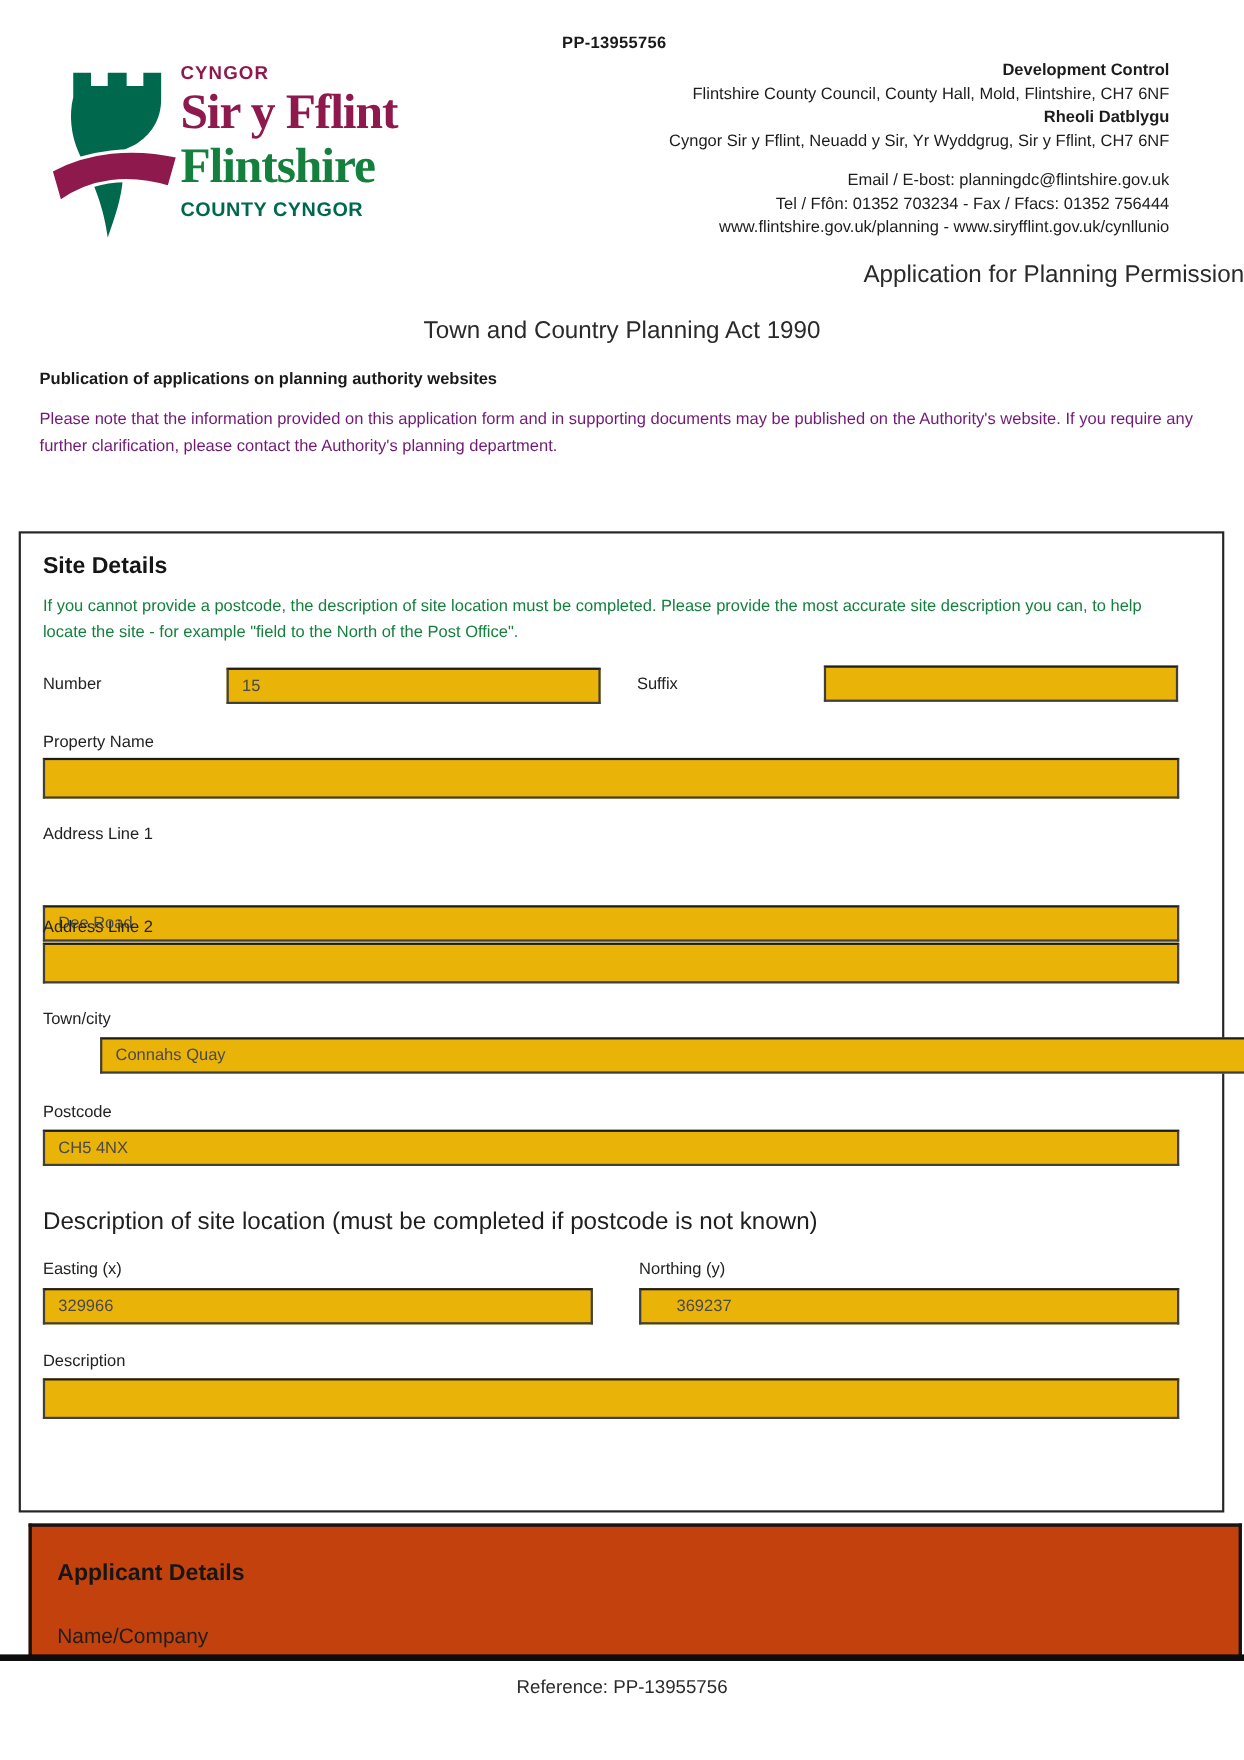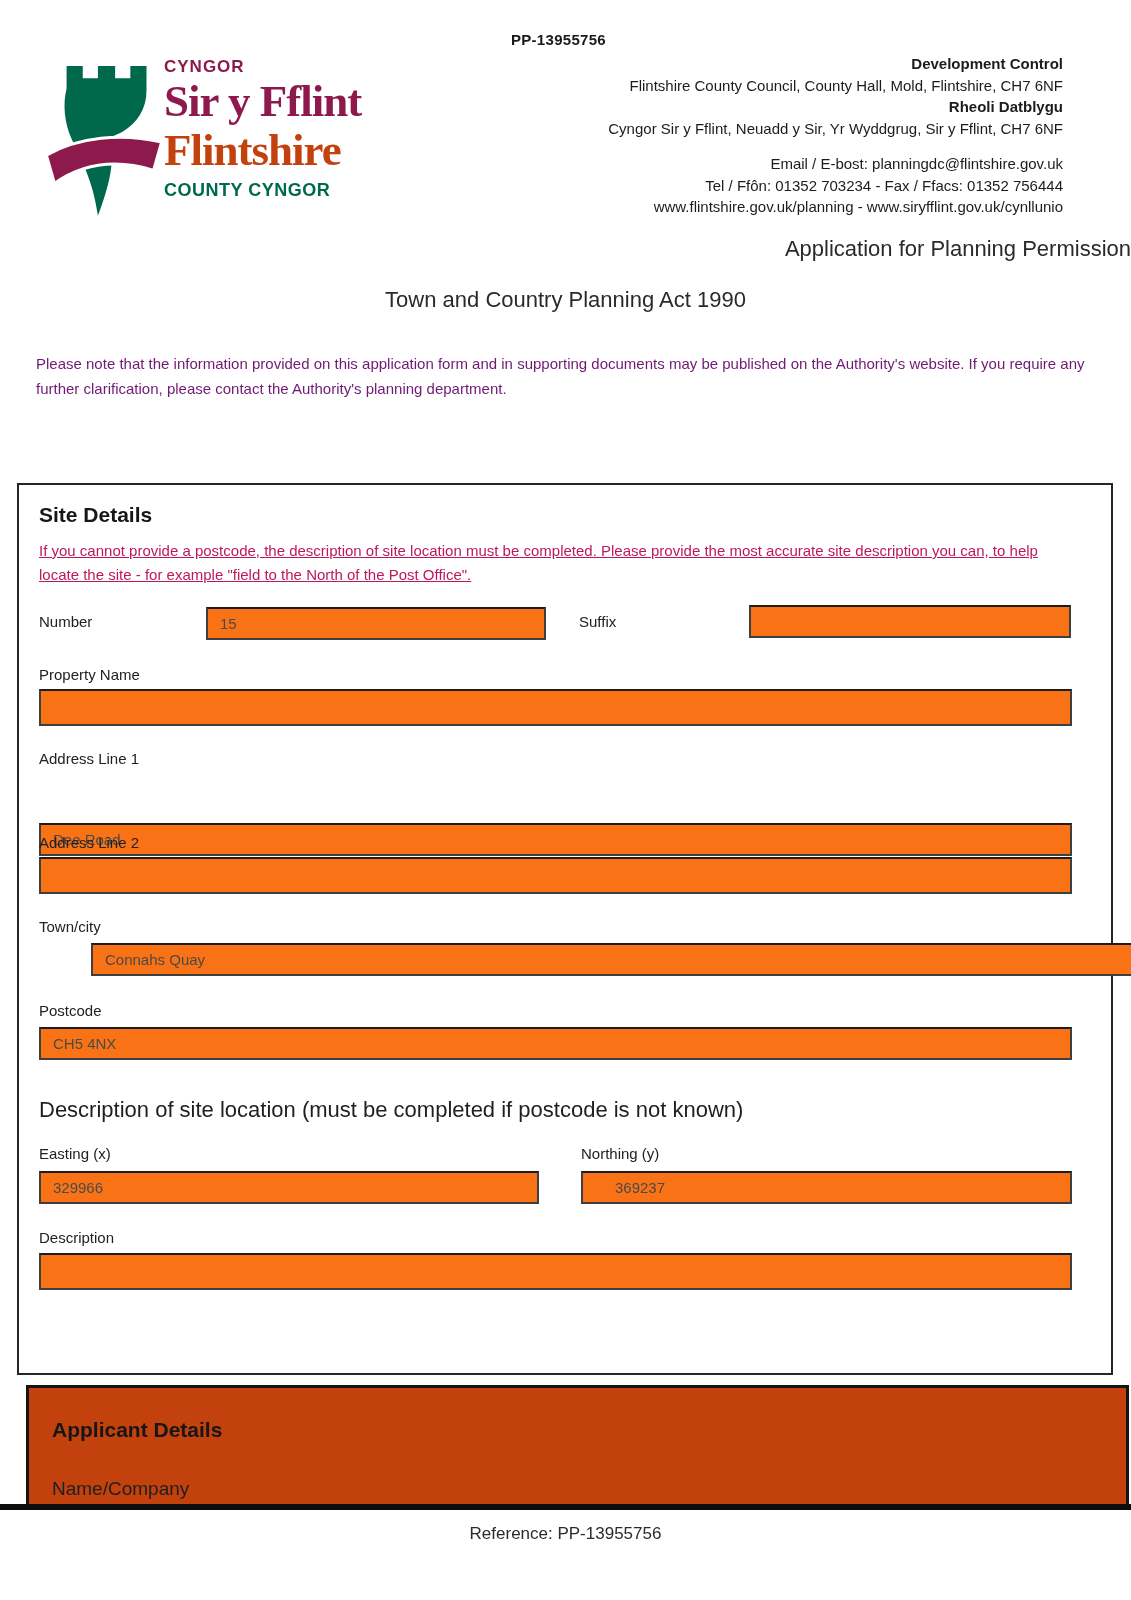--- a/index.html
+++ b/index.html
@@ -12,21 +12,21 @@
   .abs { position:absolute; }
 
   
   .top-ref { left:0; right:14px; top:31px; text-align:center; font-size:15px; font-weight:bold; color:#1a1a1a; letter-spacing:0.3px; }
 
   
   .logo-svg { left:42px; top:56px; }
   .logo-text { left:164px; top:58px; line-height:1; font-family:"Liberation Serif","DejaVu Serif",serif; }
   .logo-cyngor { font-size:17px; font-weight:bold; color:#8e1a4d; letter-spacing:1px; font-family:"Liberation Sans",sans-serif; }
   .logo-welsh { font-size:45px; font-weight:bold; color:#8e1a4d; margin-top:4px; letter-spacing:-1px; }
-  .logo-english { font-size:45px; font-weight:bold; color:#c2410c; margin-top:4px; letter-spacing:-1px;font-family:Liberation Serif, serif; }
+  .logo-english { font-size:45px; font-weight:bold; color:#15803d; margin-top:4px; letter-spacing:-1px;font-family:Liberation Serif, serif; }
   .logo-county { font-size:18px; font-weight:bold; color:#00694d; margin-top:8px; letter-spacing:0.5px; font-family:"Liberation Sans",sans-serif; }
 
   
   .contact { right:68px; top:53px; text-align:right; font-size:15px; line-height:21.5px; color:#1c1c1c; }
   .contact .b { font-weight:bold; }
   .contact .gap { margin-top:14px; }
 
   
   .title1 { left:0; right:0; top:236px; text-align:right; font-size:22px; font-weight:normal; color:#2a2a2a; }
   .title2 { left:0; right:0; top:287px; text-align:center; font-size:22px; font-weight:normal; color:#2a2a2a; }
@@ -36,25 +36,25 @@
   .pub-h { font-size:15px; font-weight:bold; color:#1a1a1a; }
   .pub-p { margin-top:15px; font-size:15px; line-height:25px; color:#701a75; }
 
   
   .site-box { left:17px; top:483px; width:1096px; height:892px; border:2px solid #262626; background:#fff; }
   .app-box  { left:14px; top:1385px; width:1103px; height:120px; border:3px solid #141414; border-bottom:none; background:#c2410c;margin-left:12px; }
 
   .sec-h { font-size:21px; font-weight:bold; color:#161616; }
   .sub-h { font-size:22px; font-weight:normal; color:#1f1f1f; }
   .fld-label { font-size:15px; color:#222222; }
-  .intro { font-size:15px; line-height:24px; color:#be185d;text-decoration:underline; }
+  .intro { font-size:15px; line-height:24px; color:#15803d; }
 
   .inp {
     position:absolute; border:2px solid #3f3f3f; border-top-color:#1c1c1c;
-    background:#f97316; color:#4a4a4a; font-family:"Liberation Sans",sans-serif;
+    background:#eab308; color:#4a4a4a; font-family:"Liberation Sans",sans-serif;
     font-size:15px; padding:0 12px; outline:none;
   }
 
   .name-label { font-size:19px; color:#1f1f1f; }
 
   
   .cut-line { left:0; top:1504px; width:1131px; height:6px; background:#0d0d0d; }
   .footer-ref { left:0; right:0; top:1524px; text-align:center; font-size:17px; color:#2b2b2b; }
 </style>
 </head>
@@ -83,20 +83,21 @@
     <div>Cyngor Sir y Fflint, Neuadd y Sir, Yr Wyddgrug, Sir y Fflint, CH7 6NF</div>
     <div class="gap">Email / E-bost: planningdc@flintshire.gov.uk</div>
     <div>Tel / Ffôn: 01352 703234 - Fax / Ffacs: 01352 756444</div>
     <div>www.flintshire.gov.uk/planning - www.siryfflint.gov.uk/cynllunio</div>
   </div>
 
   <h1 class="abs title1">Application for Planning Permission</h1>
   <h1 class="abs title2">Town and Country Planning Act 1990</h1>
 
   <div class="abs pub">
+    <div class="pub-h">Publication of applications on planning authority websites</div>
     <p class="pub-p">Please note that the information provided on this application form and in supporting documents may be published on the Authority's website. If you require any further clarification, please contact the Authority's planning department.</p>
   </div>
 
   <section class="abs site-box">
     <h2 class="abs sec-h" style="left:20px; top:18px;">Site Details</h2>
     <p class="abs intro" style="left:20px; top:54px; width:1030px;">If you cannot provide a postcode, the description of site location must be completed. Please provide the most accurate site description you can, to help locate the site - for example "field to the North of the Post Office".</p>
 
     <label class="abs fld-label" style="left:20px; top:128px;">Number</label>
     <input class="inp" style="left: 187px; top: 122px; width: 340px; height: 33px;" value="15">
 

